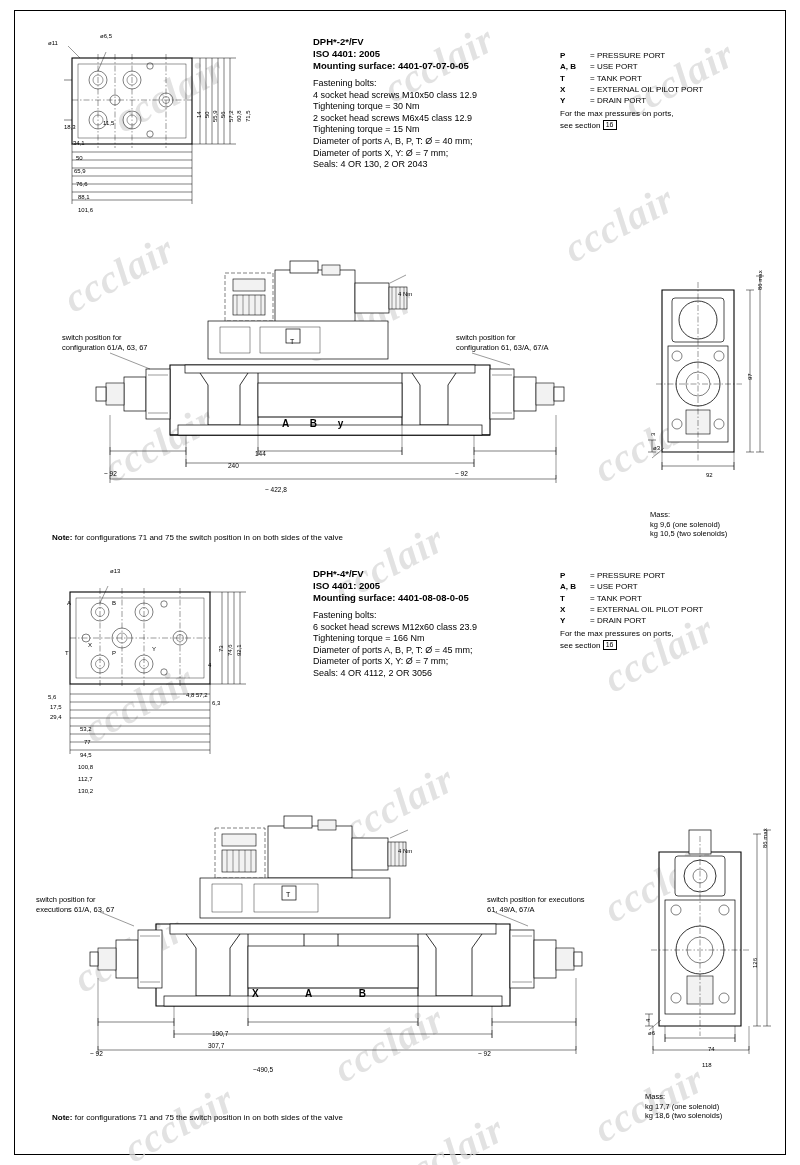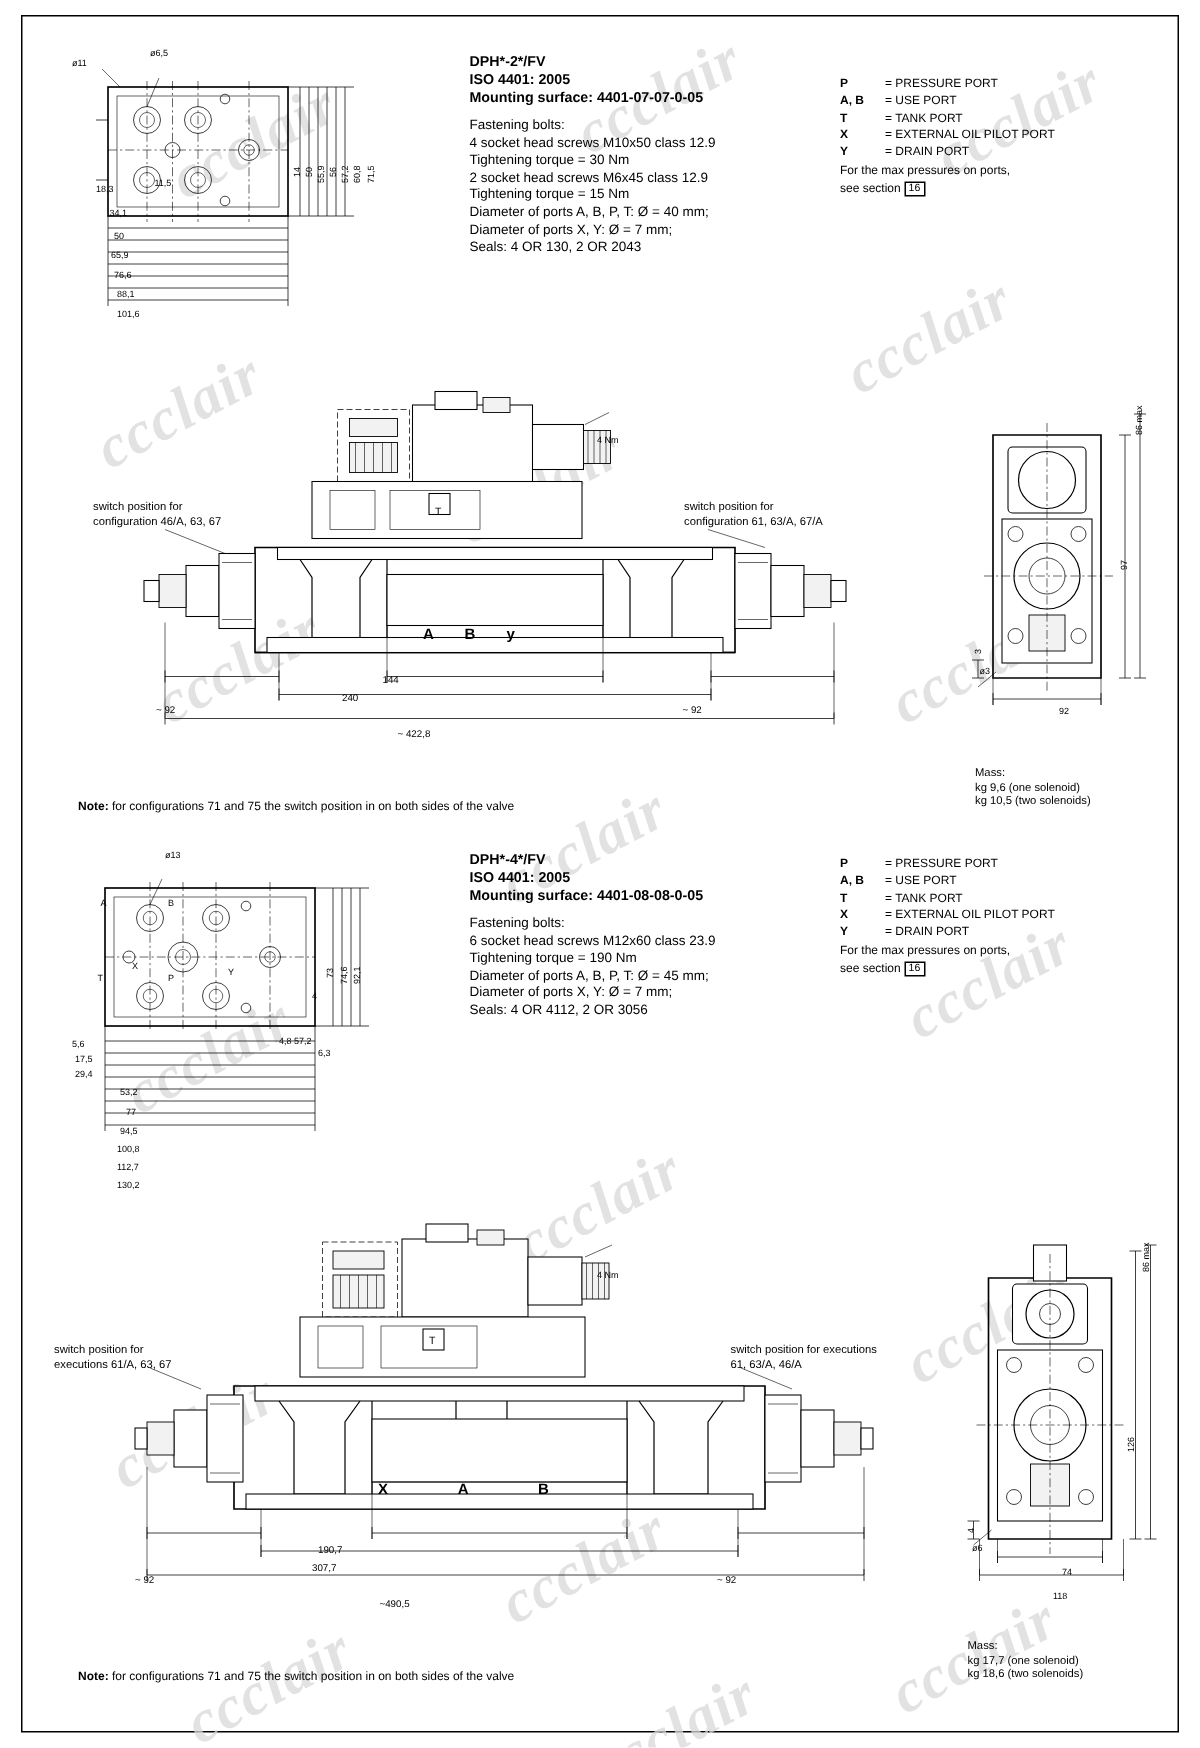--- a/index.html
+++ b/index.html
@@ -210,21 +210,21 @@
   <div class="blk tiny" style="left:398px;top:291px;">4 Nm</div>
 
   <div class="blk dimtxt" style="left:255px;top:450px;">144</div>
   <div class="blk dimtxt" style="left:228px;top:462px;">240</div>
   <div class="blk dimtxt" style="left:104px;top:470px;">~ 92</div>
   <div class="blk dimtxt" style="left:455px;top:470px;">~ 92</div>
   <div class="blk dimtxt" style="left:265px;top:486px;">~ 422,8</div>
 
   <div class="blk sm" style="left:62px;top:333px;width:130px;">
     <div>switch position for</div>
-    <div>configuration 46/A, 63, 67</div>
+    <div>configuration 61/A, 63, 67</div>
   </div>
   <div class="blk sm" style="left:456px;top:333px;width:150px;">
     <div>switch position for</div>
     <div>configuration 61, 63/A, 67/A</div>
   </div>
 
   <div class="blk" style="left:650px;top:272px;">
     <svg width="120" height="210" viewBox="0 0 120 210">
       <path class="thick" d="M12 18 H84 V180 H12 Z"></path>
       <rect class="wht" x="22" y="26" width="52" height="44" rx="3"></rect>
@@ -266,21 +266,21 @@
 
   <div class="blk ttl" style="left:313px;top:568px;">DPH*-4*/FV</div>
   <div class="blk ttl" style="left:313px;top:580px;">ISO 4401: 2005</div>
   <div class="blk ttl" style="left:313px;top:592px;">
     <span>Mounting surface:</span>
     <span>4401-08-08-0-05</span>
   </div>
   <div class="blk txt" style="left:313px;top:610px;width:240px;">
     <div>Fastening bolts:</div>
     <div>6 socket head screws M12x60 class 23.9</div>
-    <div>Tightening torque = 190 Nm</div>
+    <div>Tightening torque = 166 Nm</div>
     <div>Diameter of ports A, B, P, T: Ø = 45 mm;</div>
     <div>Diameter of ports X, Y: Ø = 7 mm;</div>
     <div>Seals: 4 OR 4112, 2 OR 3056</div>
   </div>
 
   <div class="blk ports" style="left:560px;top:570px;">
     <div><span class="k">P</span><span>= PRESSURE PORT</span></div>
     <div><span class="k">A, B</span><span>= USE PORT</span></div>
     <div><span class="k">T</span><span>= TANK PORT</span></div>
     <div><span class="k">X</span><span>= EXTERNAL OIL PILOT PORT</span></div>
@@ -412,21 +412,21 @@
   <div class="blk dimtxt" style="left:90px;top:1050px;">~ 92</div>
   <div class="blk dimtxt" style="left:478px;top:1050px;">~ 92</div>
   <div class="blk dimtxt" style="left:253px;top:1066px;">~490,5</div>
 
   <div class="blk sm" style="left:36px;top:895px;width:130px;">
     <div>switch position for</div>
     <div>executions 61/A, 63, 67</div>
   </div>
   <div class="blk sm" style="left:487px;top:895px;width:160px;">
     <div>switch position for executions</div>
-    <div>61, 63/A, 46/A</div>
+    <div>61, 49/A, 67/A</div>
   </div>
 
   <div class="blk" style="left:645px;top:830px;">
     <svg width="130" height="230" viewBox="0 0 130 230">
       <path class="thick" d="M14 22 H96 V196 H14 Z"></path>
       <rect class="wht" x="30" y="26" width="50" height="40" rx="3"></rect>
       <circle class="med" cx="55" cy="46" r="16"></circle>
       <circle class="dl" cx="55" cy="46" r="7"></circle>
       <rect class="wht" x="20" y="70" width="70" height="114"></rect>
       <circle class="med" cx="55" cy="120" r="24"></circle>

